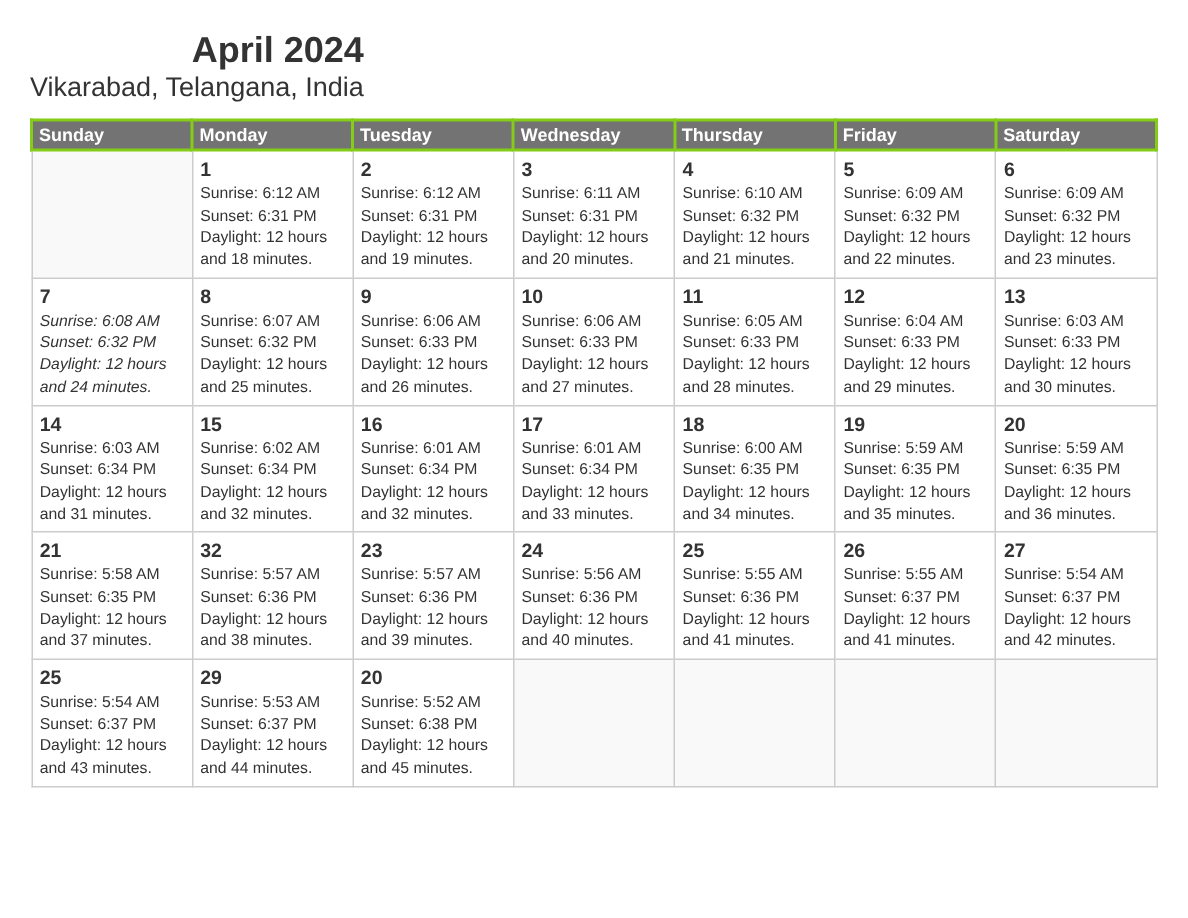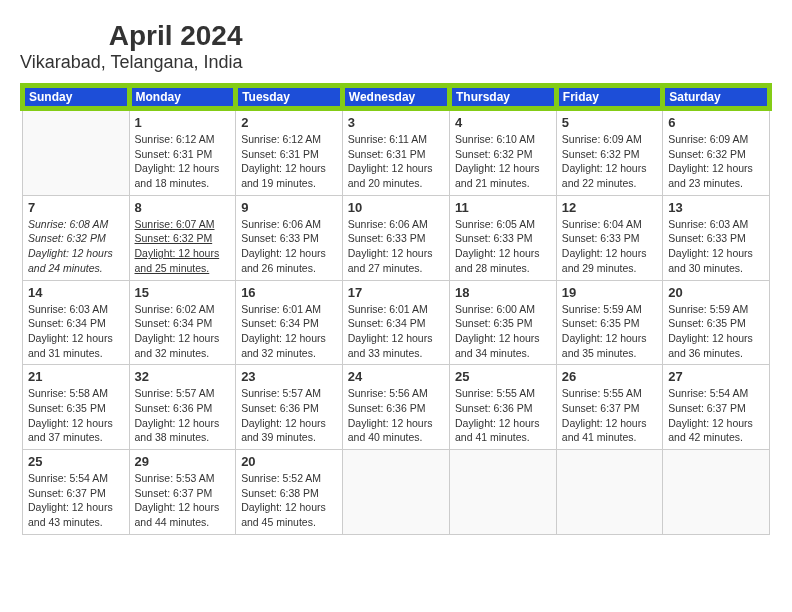--- a/index.html
+++ b/index.html
@@ -22,40 +22,40 @@
       align-items: flex-start;
     }
     .logo-text {
       display: flex;
       align-items: center;
     }
     .title-block {
       text-align: right;
     }
     .month-title {
-      font-size: 28px;
+      font-size: 24px;
       font-weight: bold;
       color: #333;
     }
     .location-title {
       font-size: 18px;
       color: #333;
     }
     .calendar {
       width: 100%;
       border-collapse: collapse;
       font-size: 11px;
     }
     .calendar th {
-      background: #1d4ed8;
+      background: #737373;
       color: #fff;
       padding: 2px 4px;
       text-align: left;
       font-size: 12px;
-      border: 5px solid #84cc16;
+      border: 2px solid #84cc16;
     }
     .calendar td {
       border: 1px solid #ccc;
       vertical-align: top;
       padding: 4px 5px;
       min-height: 80px;
       width: 108px;
     }
     .day-num {
       font-size: 13px;
@@ -144,21 +144,21 @@
       <tr>
         <td>
           <span class="day-num">7</span>
           <div class="day-info" style="white-space: pre-line; font-style: italic;">Sunrise: 6:08 AM
 Sunset: 6:32 PM
 Daylight: 12 hours
 and 24 minutes.</div>
         </td>
         <td>
           <span class="day-num">8</span>
-          <div class="day-info" style="white-space: pre-line; text-decoration: underline;">Sunrise: 6:07 AM
+          <div class="day-info" style="white-space: pre-line;">Sunrise: 6:07 AM
 Sunset: 6:32 PM
 Daylight: 12 hours
 and 25 minutes.</div>
         </td>
         <td>
           <span class="day-num">9</span>
           <div class="day-info" style="white-space: pre-line;">Sunrise: 6:06 AM
 Sunset: 6:33 PM
 Daylight: 12 hours
 and 26 minutes.</div>

